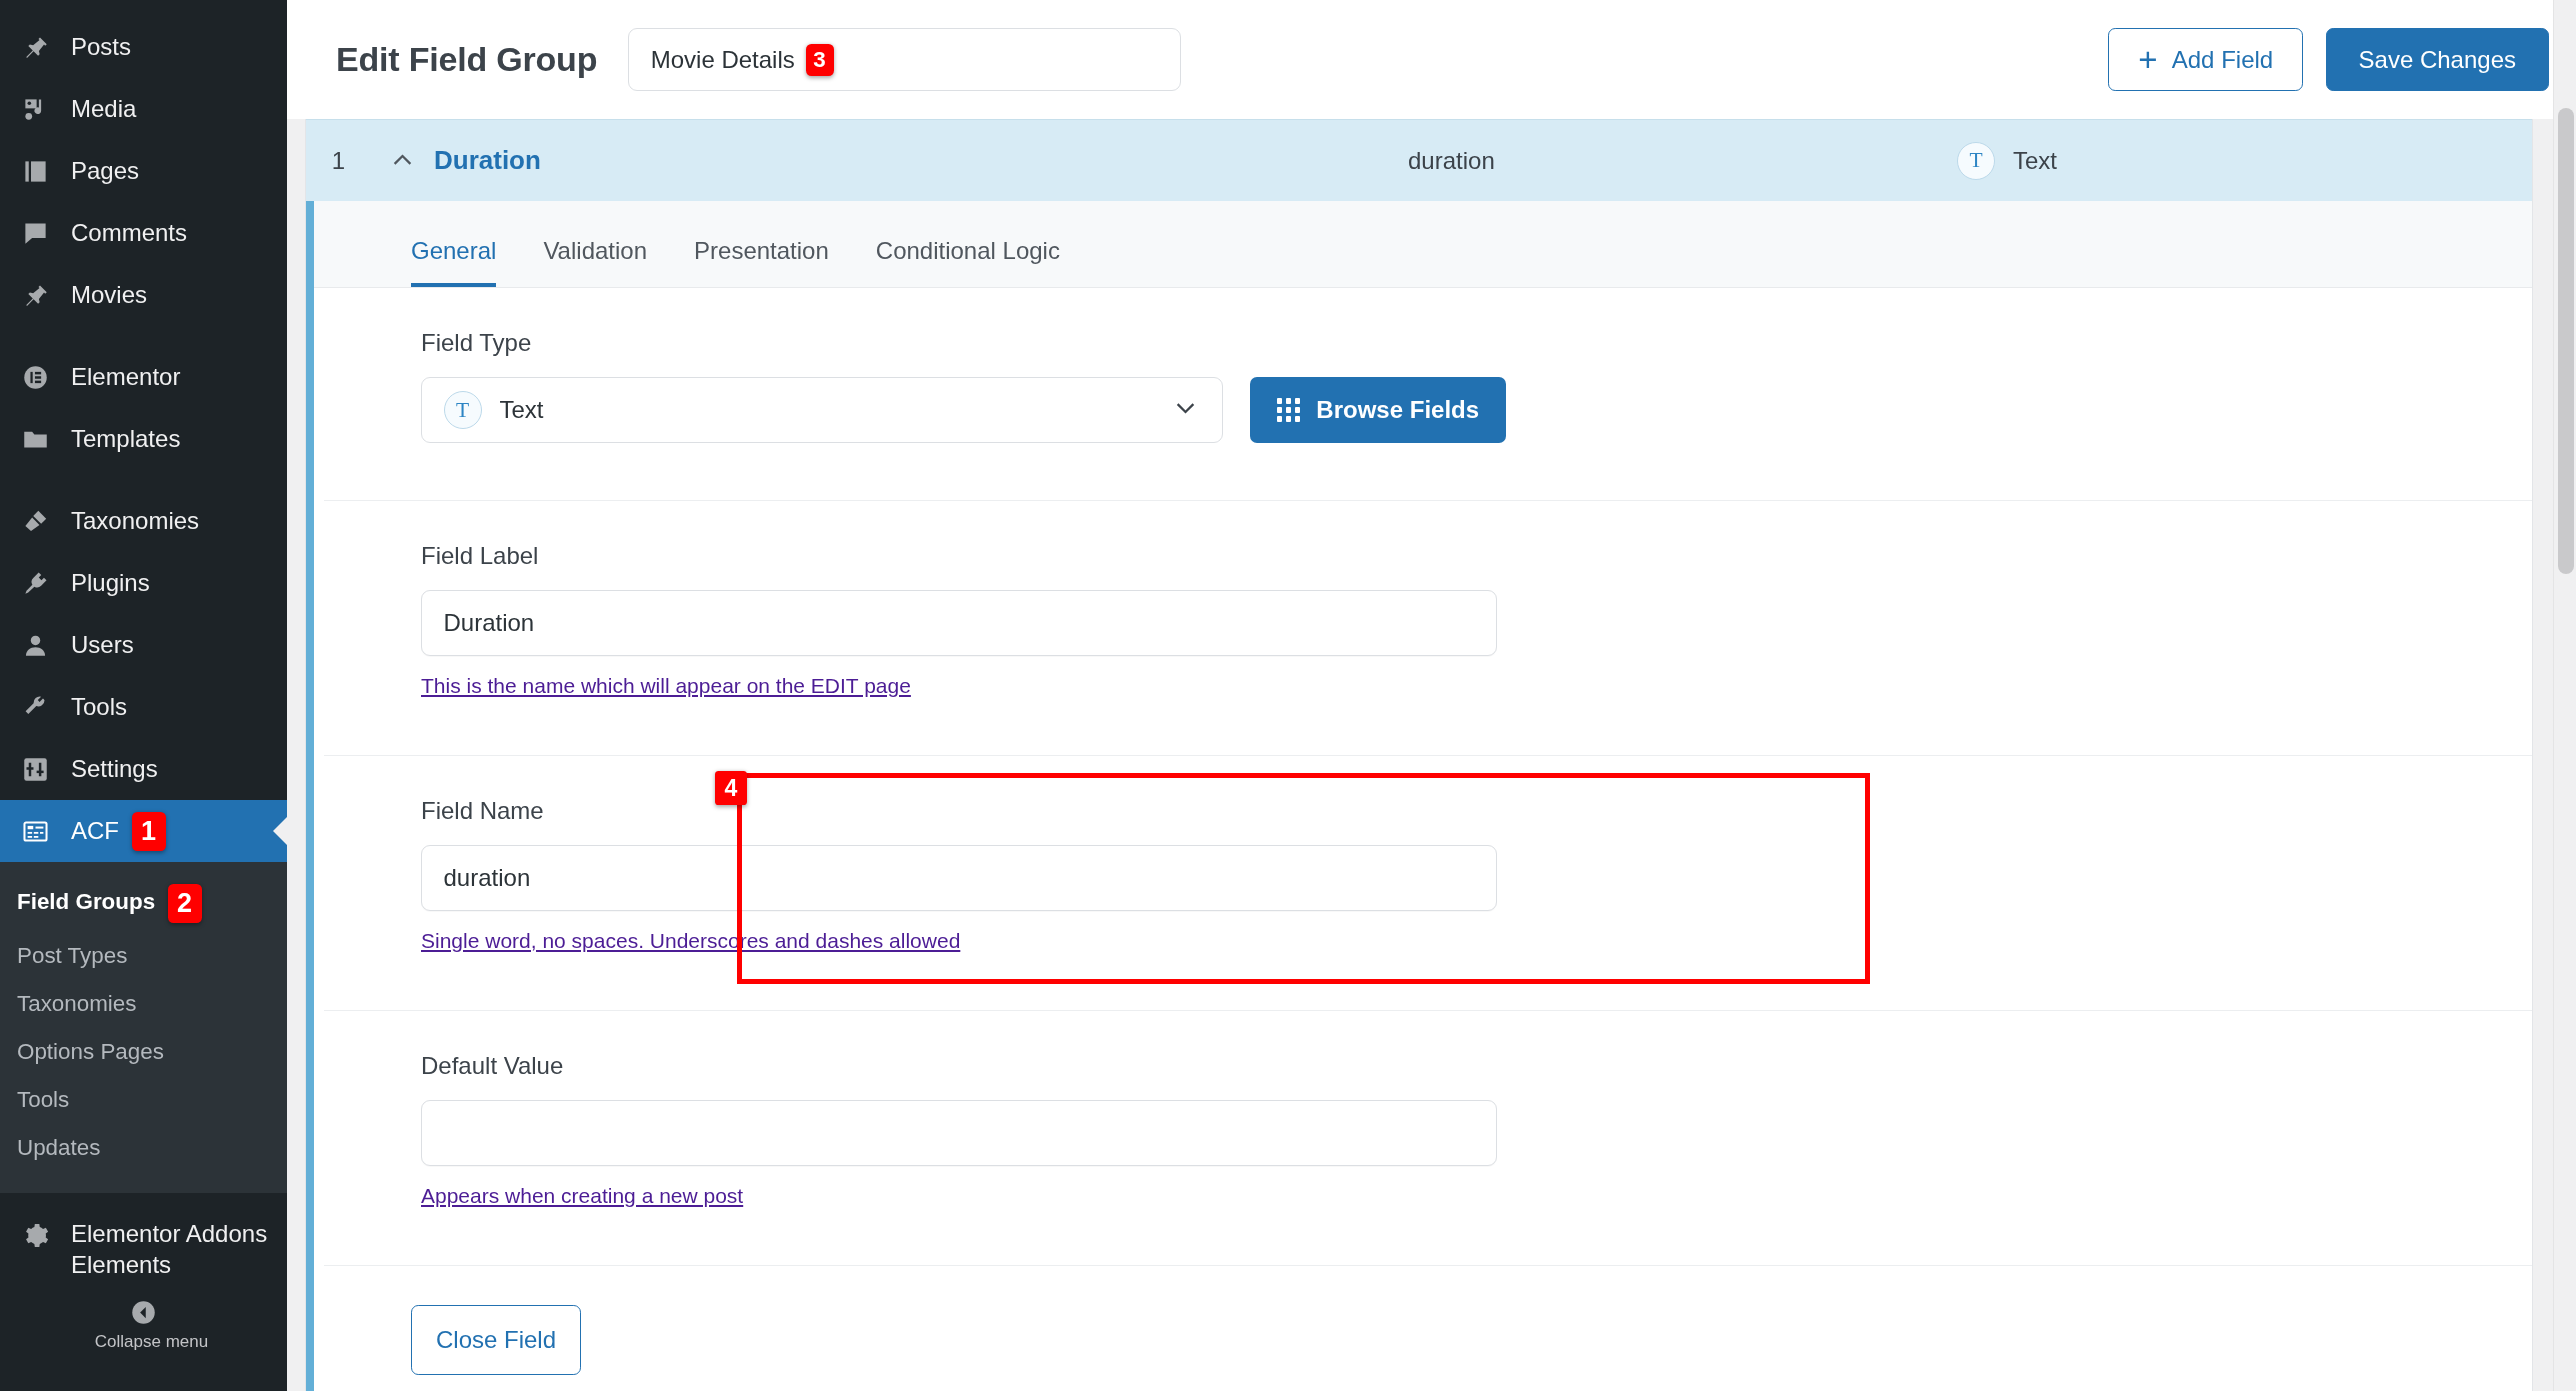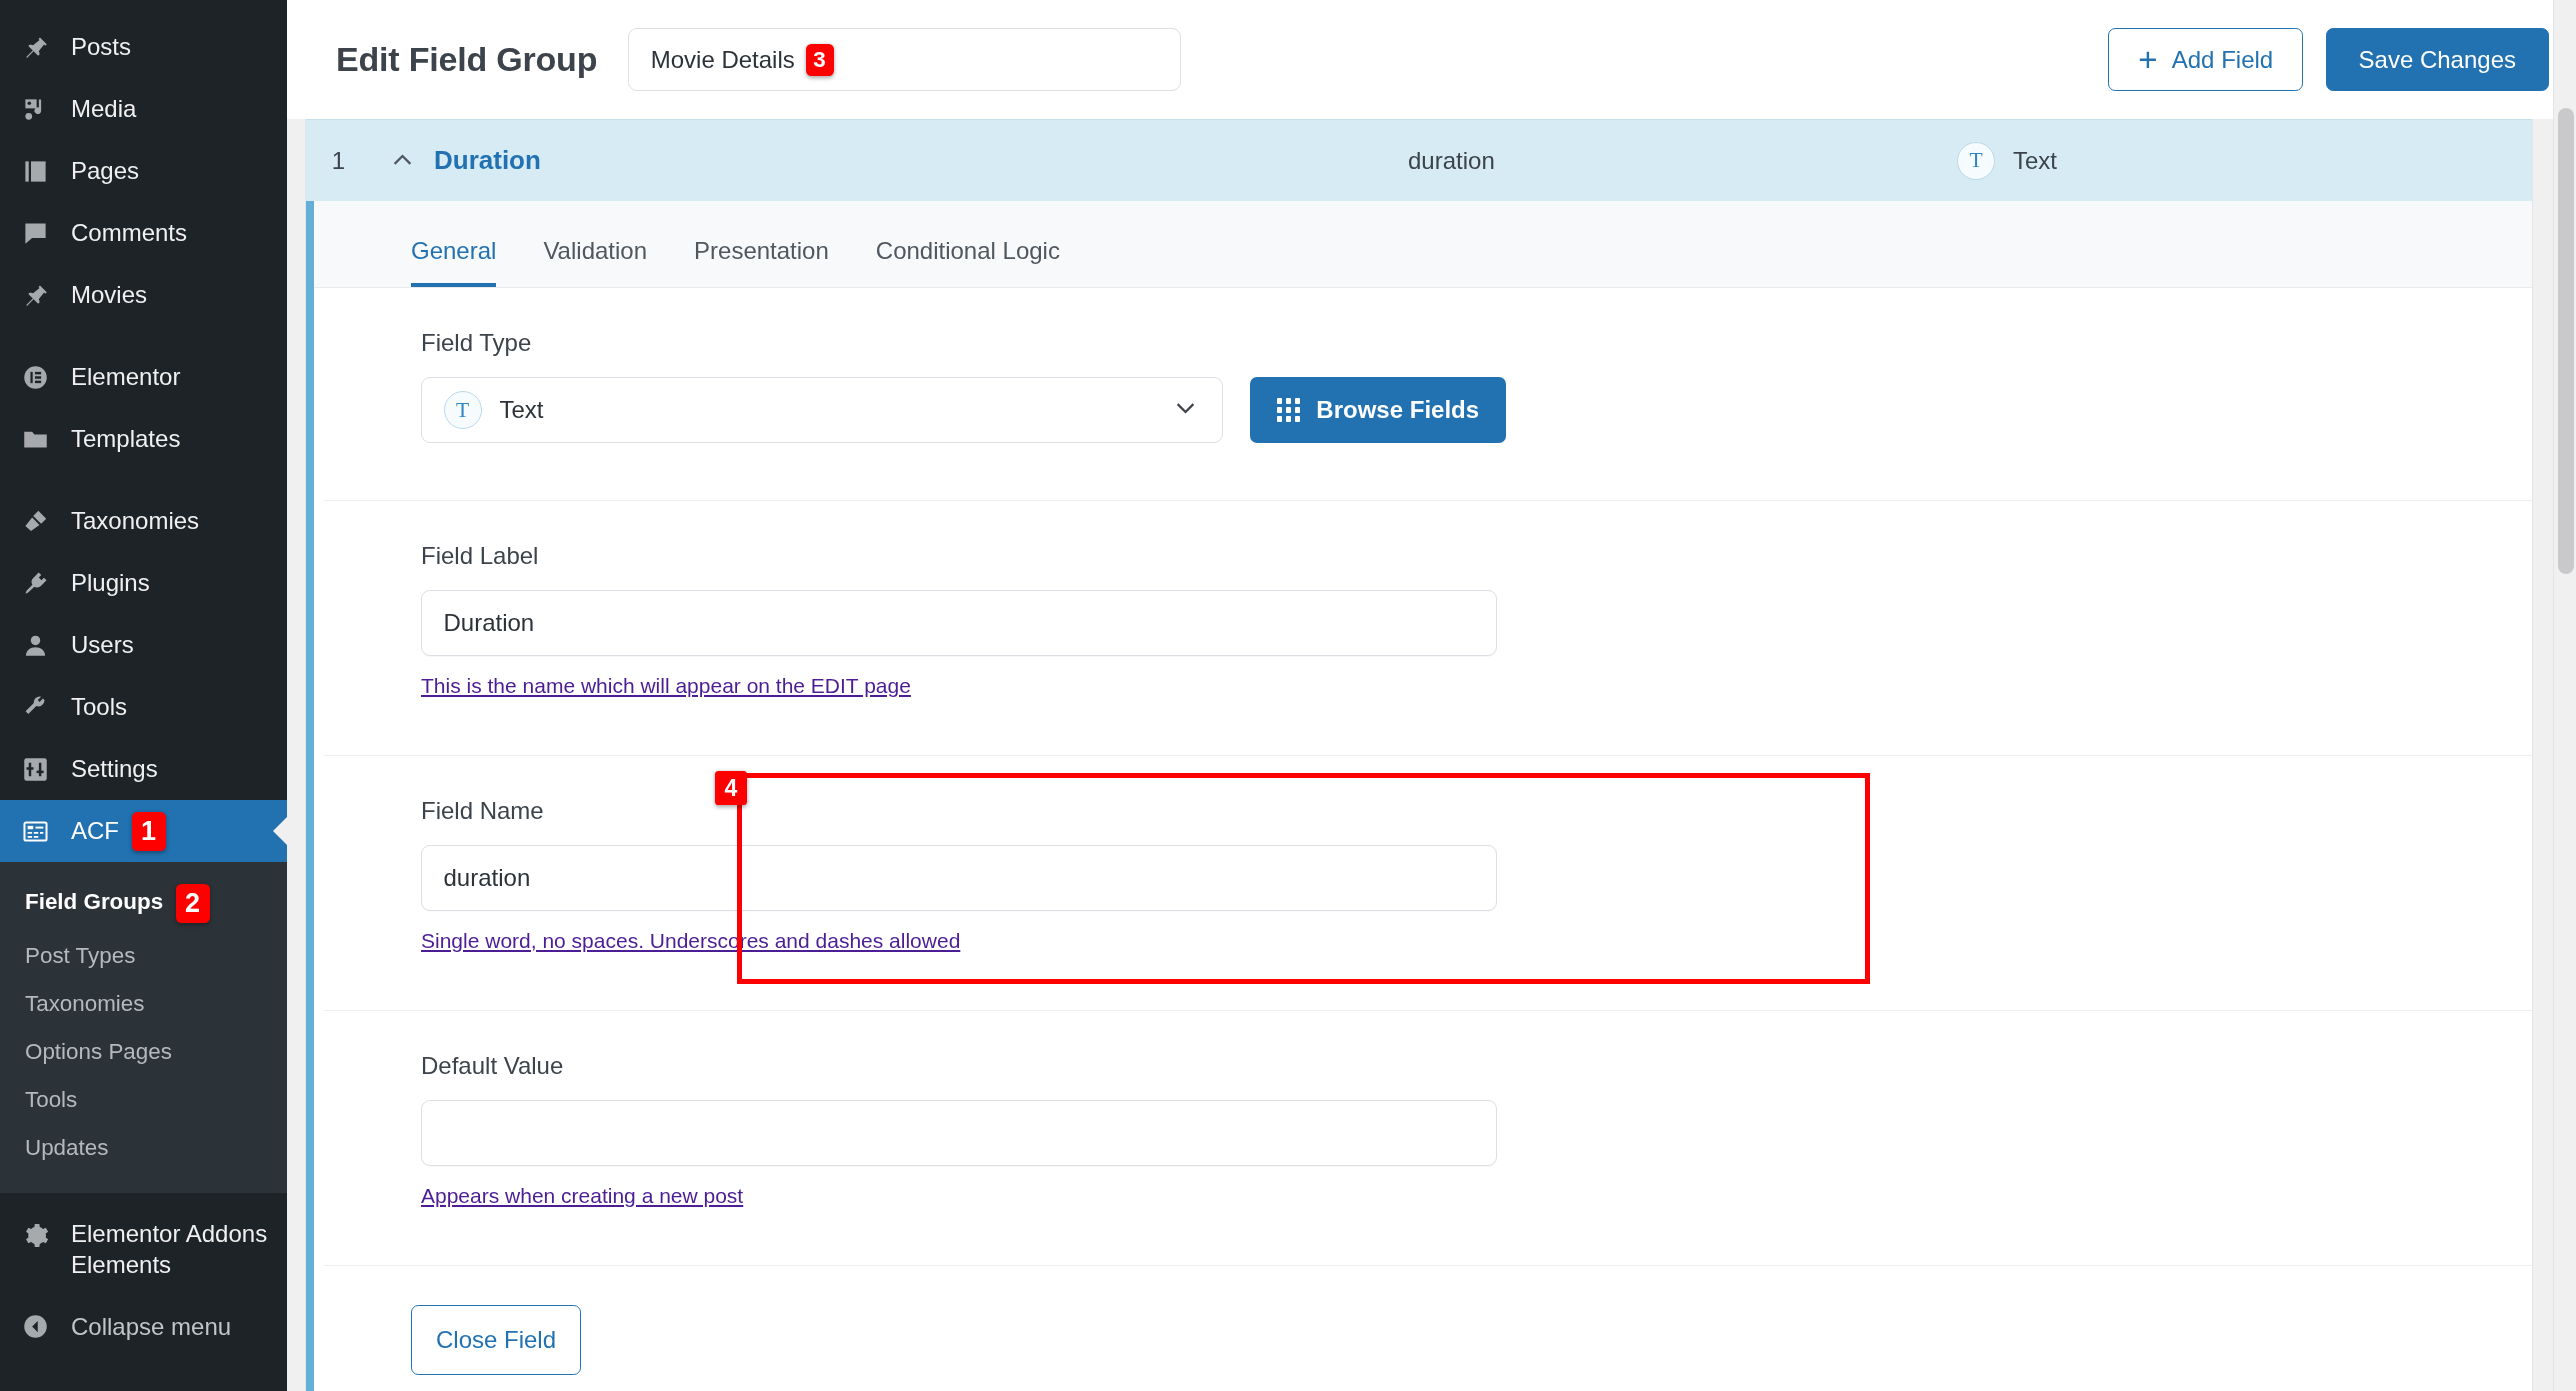--- a/index.html
+++ b/index.html
@@ -49,21 +49,21 @@
     border-bottom: 15.2px solid transparent;
     border-right: 15.2px solid #f0f0f1;
   }
   .menu-sep { height: 20px; }
   .submenu {
     background: #2c3338;
     padding: 12.5px 0 20px 0;
   }
   .submenu-item {
     display: block;
-    padding: 9px 0 9px 25px;
+    padding: 9px 0 9px 17px;
     font-size: 22.4px;
     color: #b4b9be;
     line-height: 1.35;
   }
   .submenu-item.current { color: #fff; font-weight: bold; }
   .badge {
     display: inline-flex; align-items: center; justify-content: center;
     background: #ff0000; color: #fff;
     font-weight: bold;
     border-radius: 5.4px;
@@ -75,21 +75,21 @@
   .badge.b-title { min-width: 28px; height: 32px; font-size: 22.4px; padding: 0 6.3px; margin-left: 10.8px; }
   .badge.b-anchor {
     position: absolute;
     min-width: 32px; height: 34px; font-size: 23px; padding: 0 7.2px;
     border-radius: 3.6px; margin-left: 0;
   }
   .bottom-block { background: #1d2327; padding-top: 14.3px; }
   .two-line { height: 86px; align-items: flex-start; padding-top: 12.5px; }
   .two-line .ic { margin-top: 2.7px; }
   .two-line .lbl { line-height: 1.28; white-space: normal; }
-  .collapse { color: #c3c4c7; font-size: 24px; height: 68px; }
+  .collapse { color: #c3c4c7; font-size: 17px; height: 68px; flex-direction: column; }
 
   
   .main {
     flex: 1 1 auto;
     background: #f0f0f1;
     position: relative;
     overflow: hidden;
   }
   .topbar {
     background: #fff;

